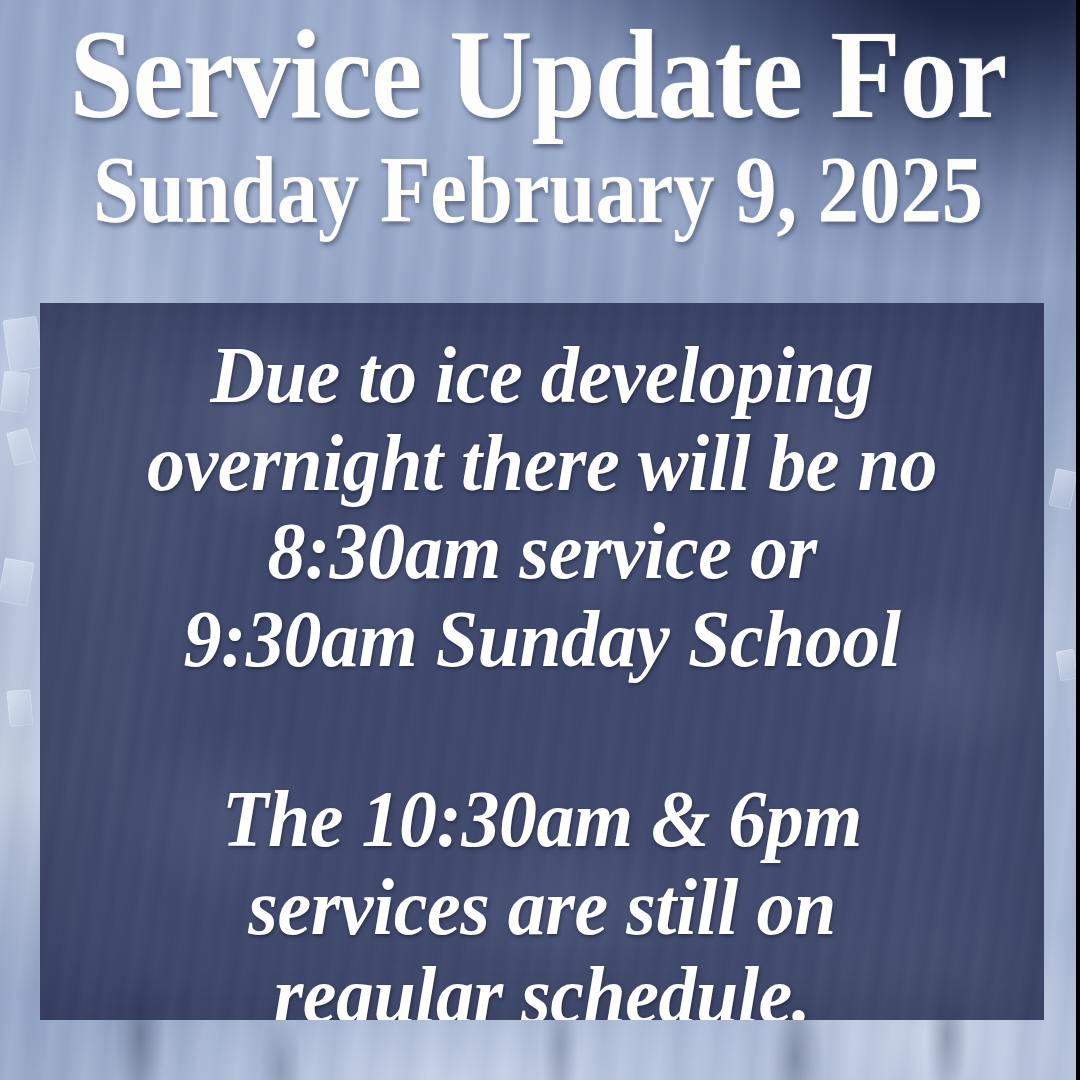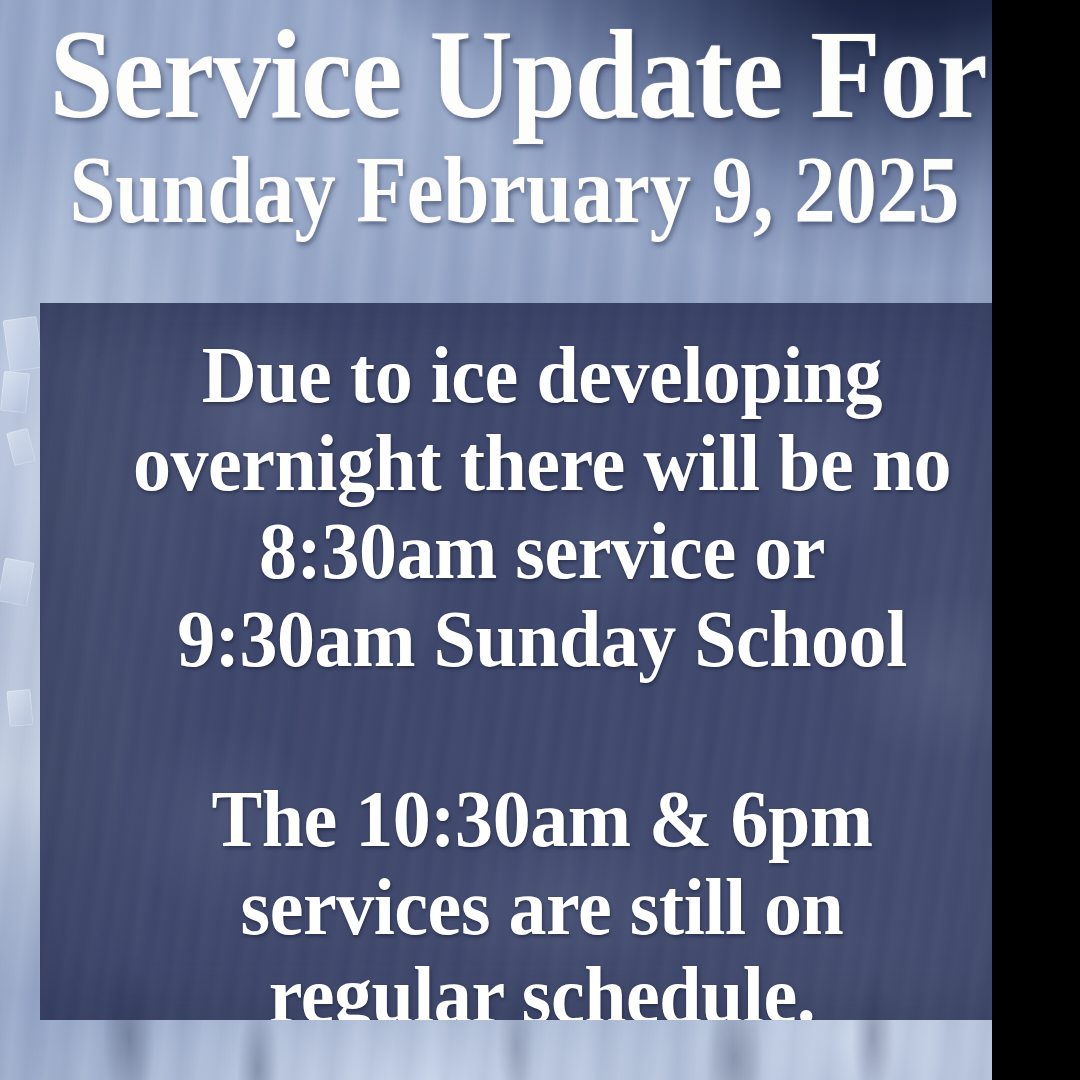--- a/index.html
+++ b/index.html
@@ -2,21 +2,21 @@
 <html><head>
 <meta charset="utf-8">
 <style>
   html, body {
     margin: 0;
     padding: 0;
     background: #000;
   }
   #poster {
     position: relative;
-    width: 992px;
+    width: 1076px;
     height: 1080px;
     overflow: hidden;
     font-family: "Liberation Serif", "DejaVu Serif", serif;
     background: #1d4ed8;
   }
 
   
   .bg-layer {
     position: absolute;
     inset: 0;
@@ -140,20 +140,21 @@
   .panel {
     position: absolute;
     left: 40px;
     top: 303px;
     width: 1004px;
     height: 717px;
     z-index: 5;
     background: rgba(42, 50, 86, 0.80);
     box-shadow: inset 0 0 90px rgba(18,26,54,0.35);
     overflow: hidden;
+    font-style: italic;
   }
   .panel-ice {
     position: absolute;
     inset: 0;
     opacity: 0.22;
     pointer-events: none;
     background:
       radial-gradient(ellipse 120px 160px at 22% 16%, rgba(215,230,248,0.55) 0%, rgba(215,230,248,0) 70%),
       radial-gradient(ellipse 90px 130px at 34% 40%, rgba(205,222,245,0.45) 0%, rgba(205,222,245,0) 72%),
       radial-gradient(ellipse 130px 110px at 56% 34%, rgba(200,218,243,0.38) 0%, rgba(200,218,243,0) 72%),

